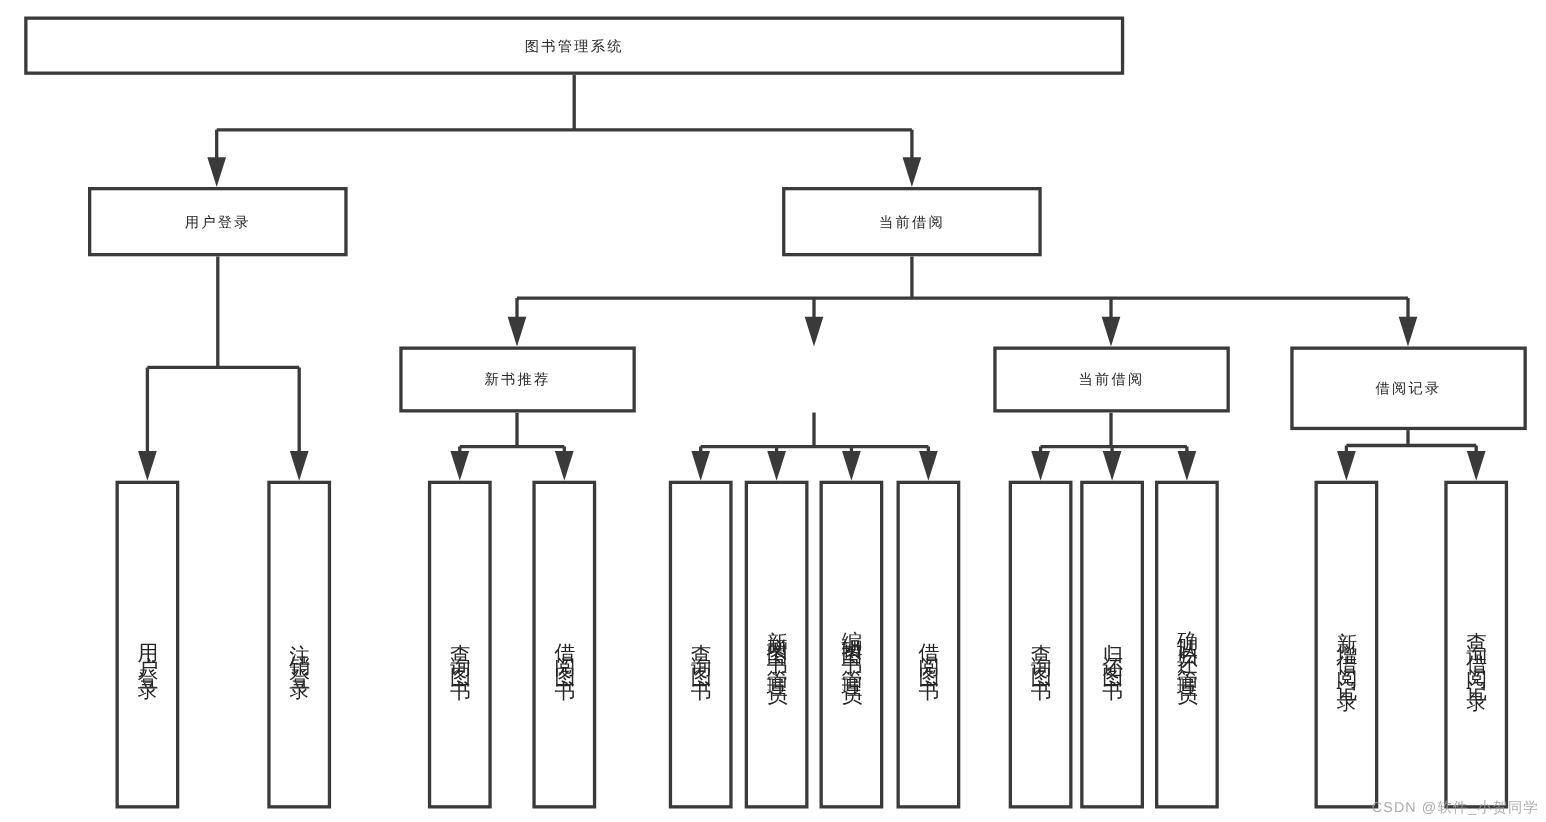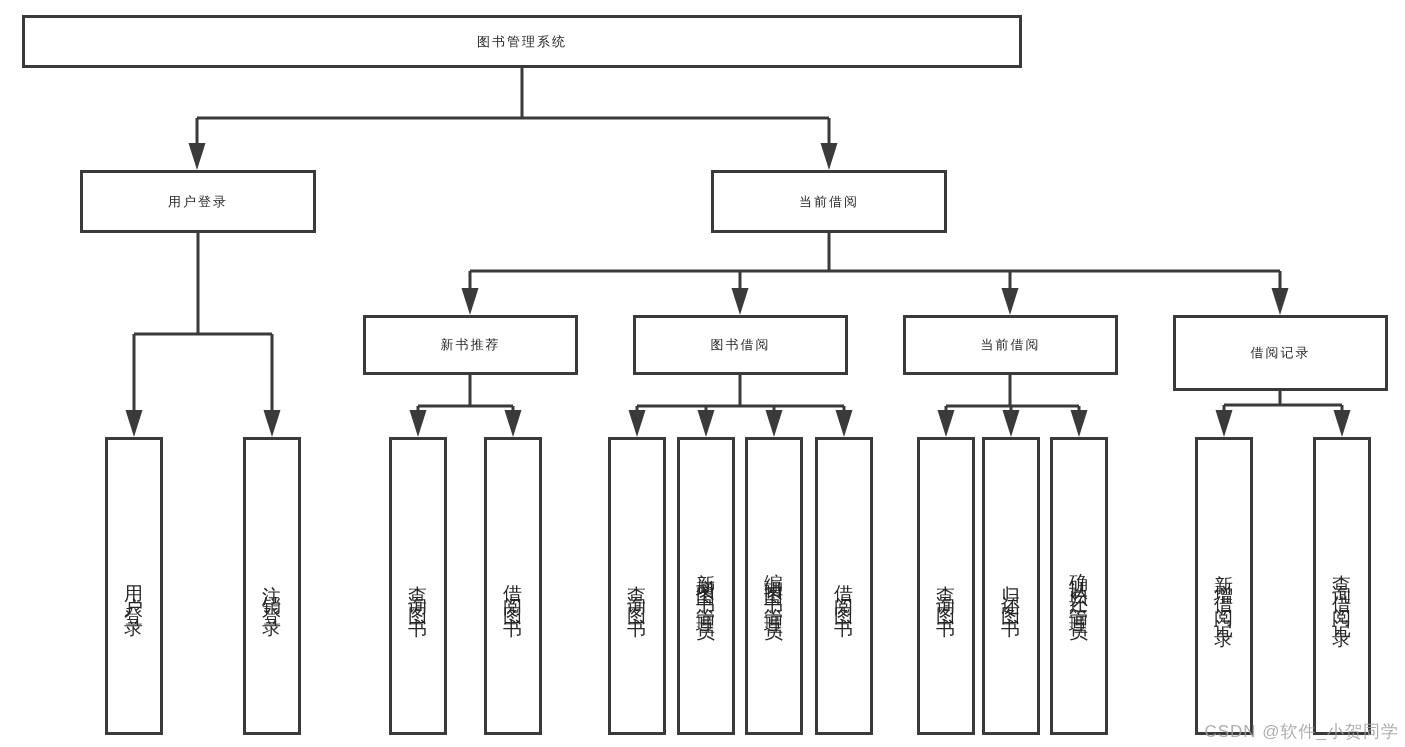--- a/index.html
+++ b/index.html
@@ -59,21 +59,21 @@
     margin-bottom: -11px; 
   }
   .vtext.tight {
     letter-spacing: 7px;
     margin-bottom: -7px;
   }
   .watermark {
     position: absolute;
     right: 6px;
     bottom: 4px;
-    font-size: 17px;
+    font-size: 13px;
     letter-spacing: 1px;
     color: var(--watermark);
     opacity: 0.85;
     white-space: nowrap;
     z-index: 5;
   }
 </style>
 </head>
 <body>
 
@@ -122,23 +122,20 @@
   <div class="box hbox" style="left:80px; top:170px; width:236px; height:63px;">
     <span>用户登录</span>
   </div>
   <div class="box hbox" style="left:711px; top:170px; width:236px; height:63px;">
     <span>当前借阅</span>
   </div>
 
   <div class="box hbox" style="left:363px; top:315px; width:215px; height:60px;">
     <span>新书推荐</span>
   </div>
-  <div class="box hbox" style="left:633px; top:315px; width:215px; height:60px;">
-    <span>图书借阅</span>
-  </div>
   <div class="box hbox" style="left:903px; top:315px; width:215px; height:60px;justify-content:center;">
     <span>当前借阅</span>
   </div>
   <div class="box hbox" style="left:1173px; top:315px; width:215px; height:76px;">
     <span>借阅记录</span>
   </div>
 
   <div class="box leaf" style="left:105px; top:437px; width:58px; height:298px;">
     <span class="vtext">用户登录</span>
   </div>

